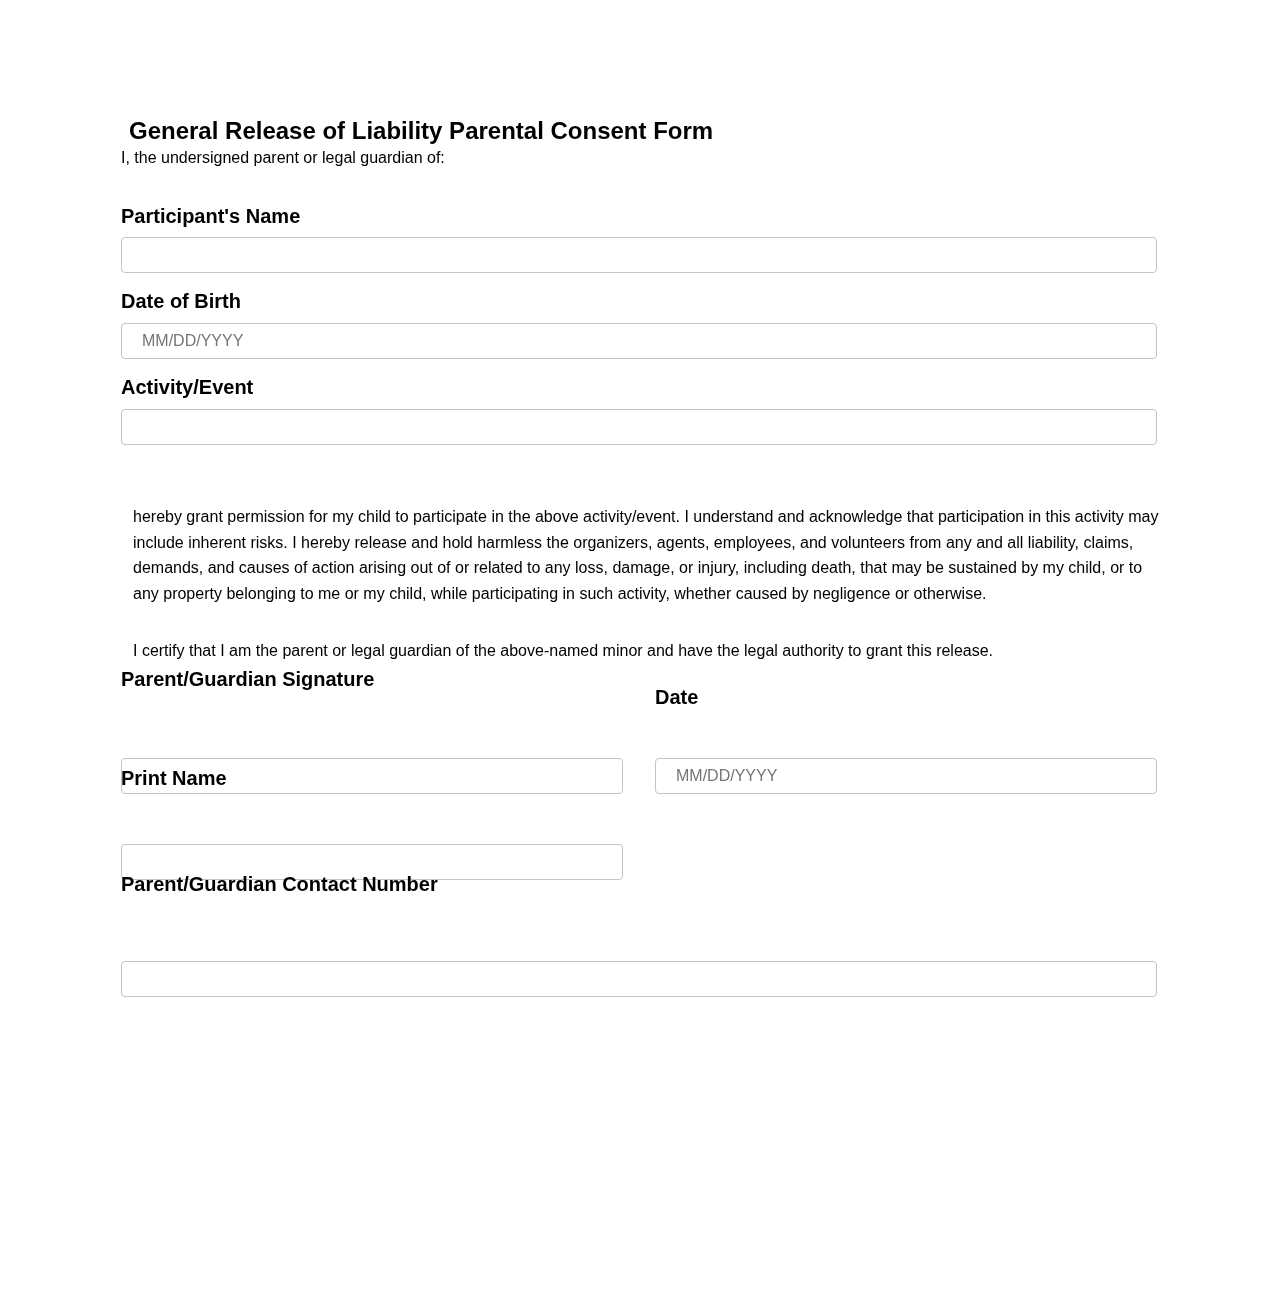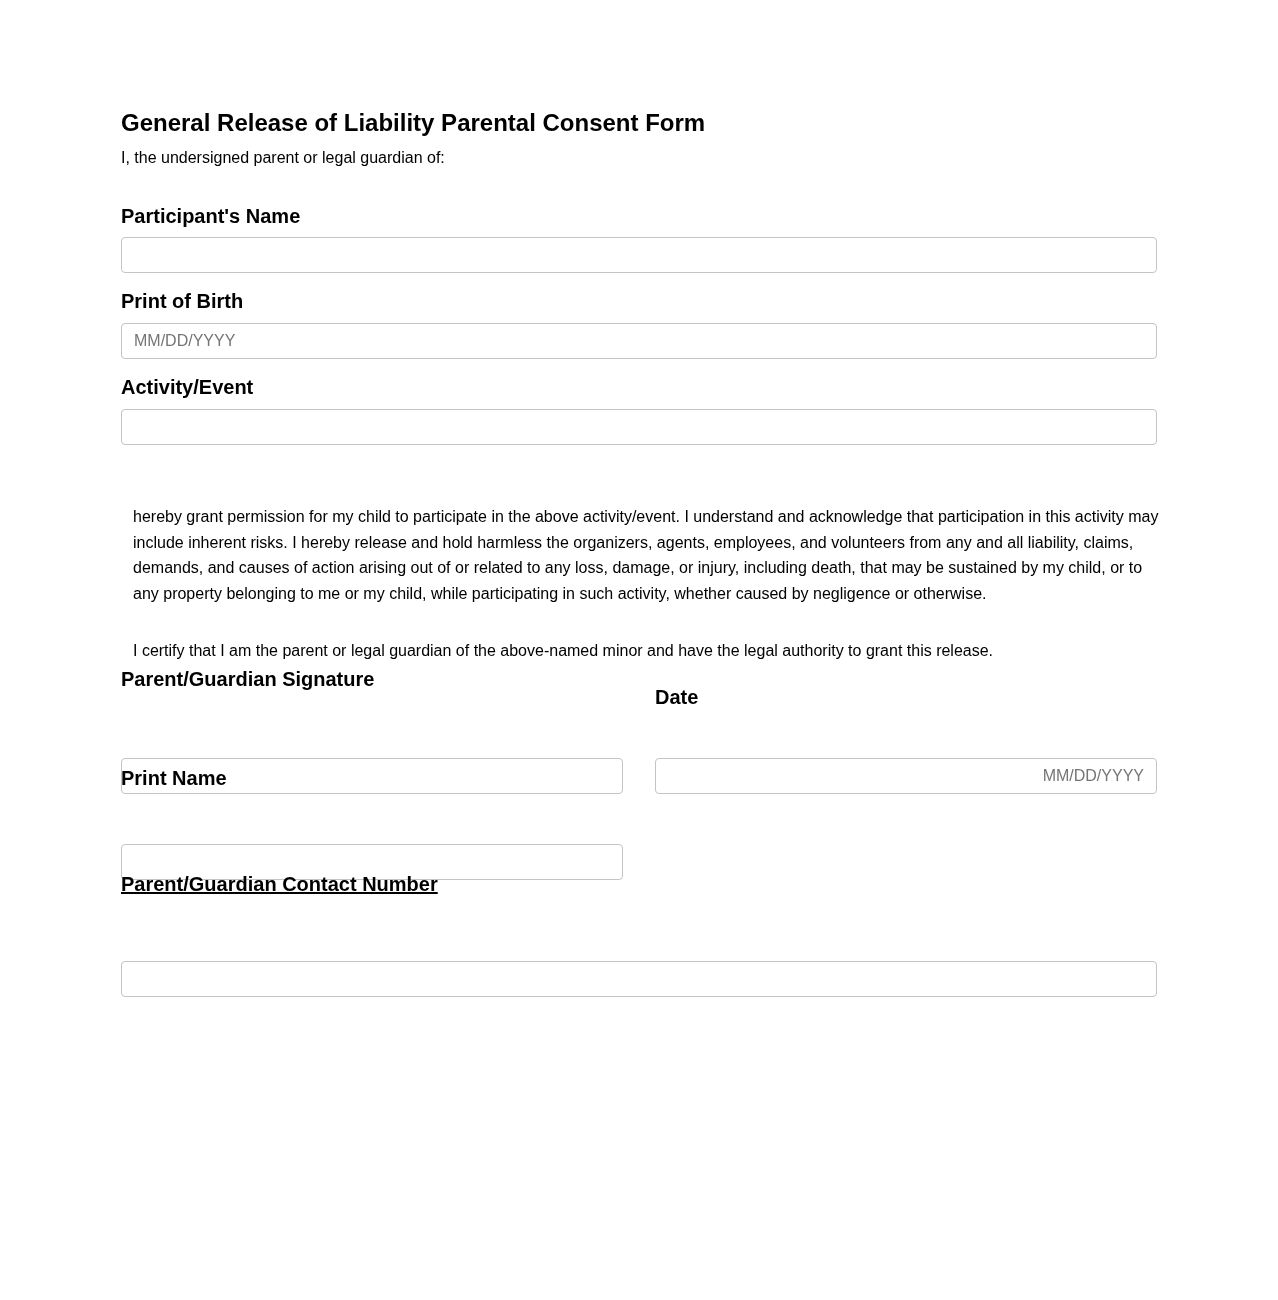--- a/index.html
+++ b/index.html
@@ -5,68 +5,68 @@
   html, body { margin: 0; padding: 0; background: #ffffff; }
   body {
     width: 1278px; height: 1300px; position: relative;
     font-family: "Liberation Sans", sans-serif; color: #000; font-size: 16px;
   }
   .form {
     position: absolute; left: 121px; top: 0; width: 1036px;
   }
   .title {
     position: absolute; top: 108px; left: 0;
-    font-size: 24px; font-weight: bold; margin: 0; line-height: 30px; white-space: nowrap;
+    font-size: 24px; font-weight: bold; margin: 8px; line-height: 30px; white-space: nowrap;
   }
   .intro {
     position: absolute; top: 148px; left: 0; line-height: 20px; margin: 0;
   }
   .label {
     position: absolute; left: 0; font-weight: bold; font-size: 20px; line-height: 20px; white-space: nowrap;
   }
   .input {
     position: absolute; left: 0; height: 36px; box-sizing: border-box;
     border: 1px solid #c4c4c4; border-radius: 4px; background: #fff;
     font-family: "Liberation Sans", sans-serif; font-size: 16px; color: #000;
-    padding: 0 12px; outline: none;
+    padding: 0 20px; outline: none;
   }
   .input::placeholder { color: #757575; }
   .full { width: 1036px; }
   .half { width: 502px; }
-  .right { left: 534px; text-align: right; }
+  .right { left: 534px; }
   .para {
     position: absolute; left: 0; width: 1036px; margin: 12px;
     font-size: 16px; line-height: 25.5px;
   }
 </style>
 </head>
 <body>
 
 <div class="form">
   <h1 class="title">General Release of Liability Parental Consent Form</h1>
 
   <p class="intro">I, the undersigned parent or legal guardian of:</p>
 
   <label class="label" style="top:206px;">Participant's Name</label>
   <input class="input full" style="top: 237px;" type="text">
 
-  <label class="label" style="top:291px;">Print of Birth</label>
+  <label class="label" style="top:291px;">Date of Birth</label>
   <input class="input full" style="top: 323px;" type="text" placeholder="MM/DD/YYYY">
 
   <label class="label" style="top:377px;">Activity/Event</label>
   <input class="input full" style="top: 409px;" type="text">
 
   <p class="para" style="top:492px;">hereby grant permission for my child to participate in the above activity/event. I understand and acknowledge that participation in this activity may include inherent risks. I hereby release and hold harmless the organizers, agents, employees, and volunteers from any and all liability, claims, demands, and causes of action arising out of or related to any loss, damage, or injury, including death, that may be sustained by my child, or to any property belonging to me or my child, while participating in such activity, whether caused by negligence or otherwise.</p>
 
   <p class="para" style="top:626px;">I certify that I am the parent or legal guardian of the above-named minor and have the legal authority to grant this release.</p>
 
   <label class="label" style="top:669px;">Parent/Guardian Signature</label>
   <label class="label right" style="top:687px;">Date</label>
 
   <input class="input half" style="top: 758px;" type="text">
   <input class="input half right" style="top: 758px;" type="text" placeholder="MM/DD/YYYY">
 
   <label class="label" style="top:768px;">Print Name</label>
   <input class="input half" style="top: 844px;" type="text">
 
-  <label class="label" style="top:874px;text-decoration:underline;">Parent/Guardian Contact Number</label>
+  <label class="label" style="top:874px;">Parent/Guardian Contact Number</label>
   <input class="input full" style="top: 961px;" type="tel">
 </div>
 
 </body></html>

